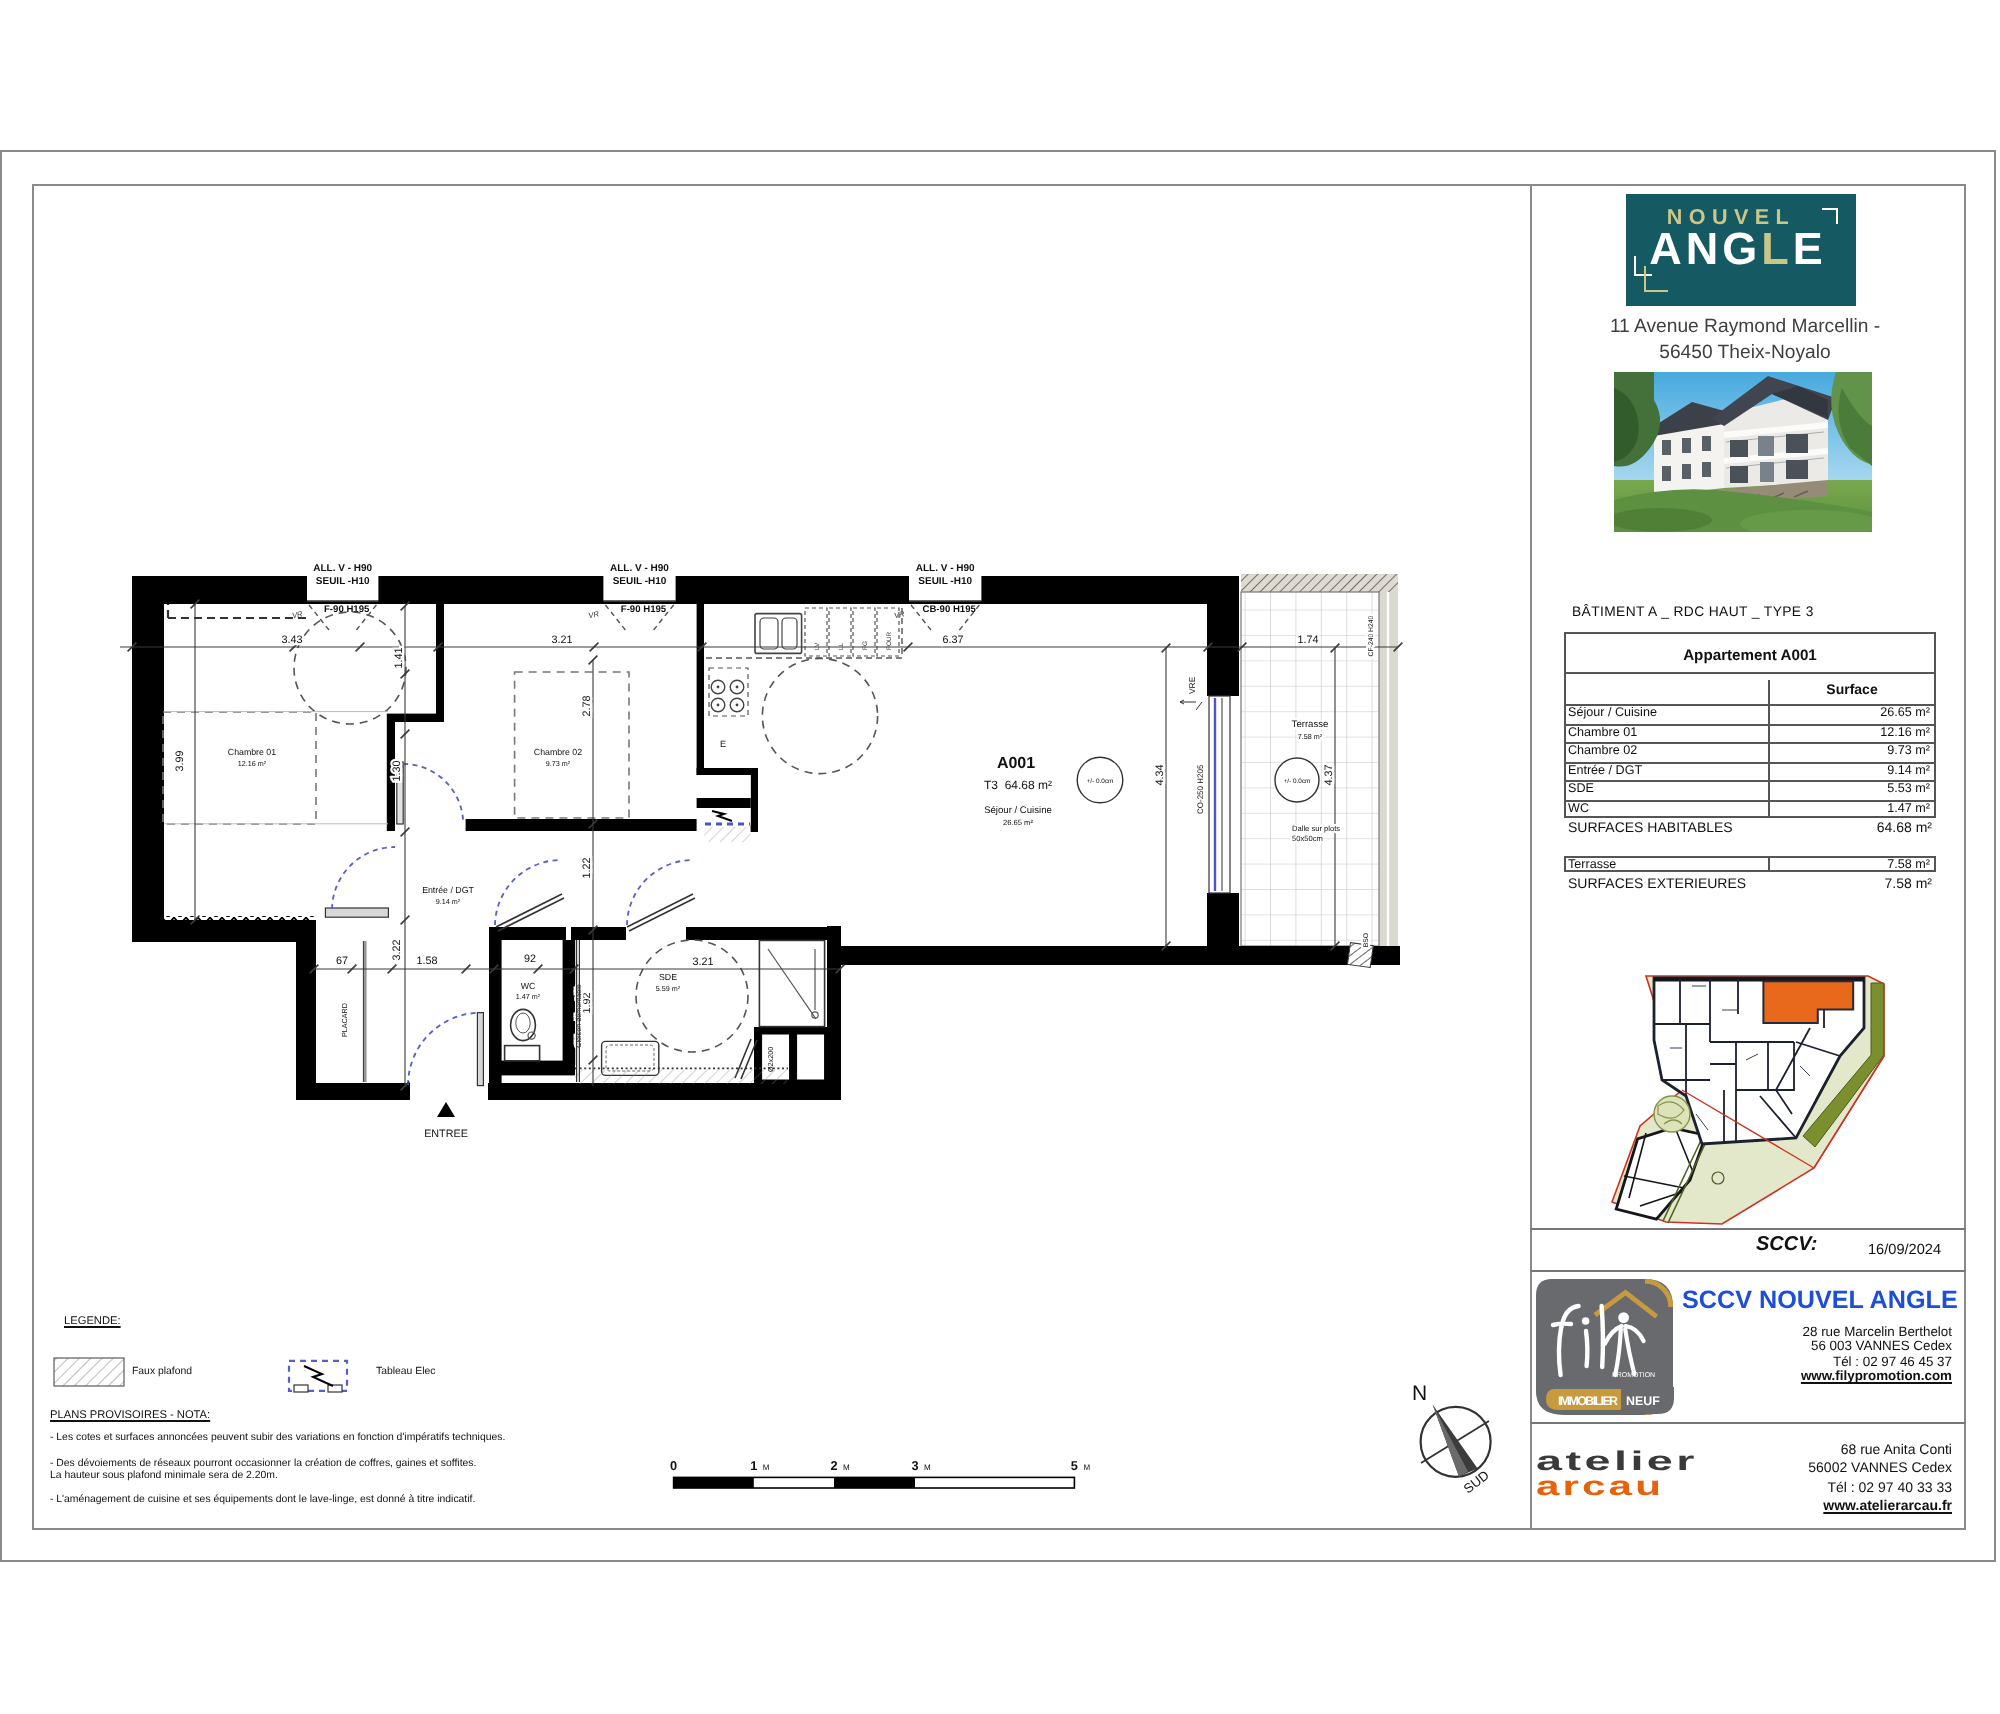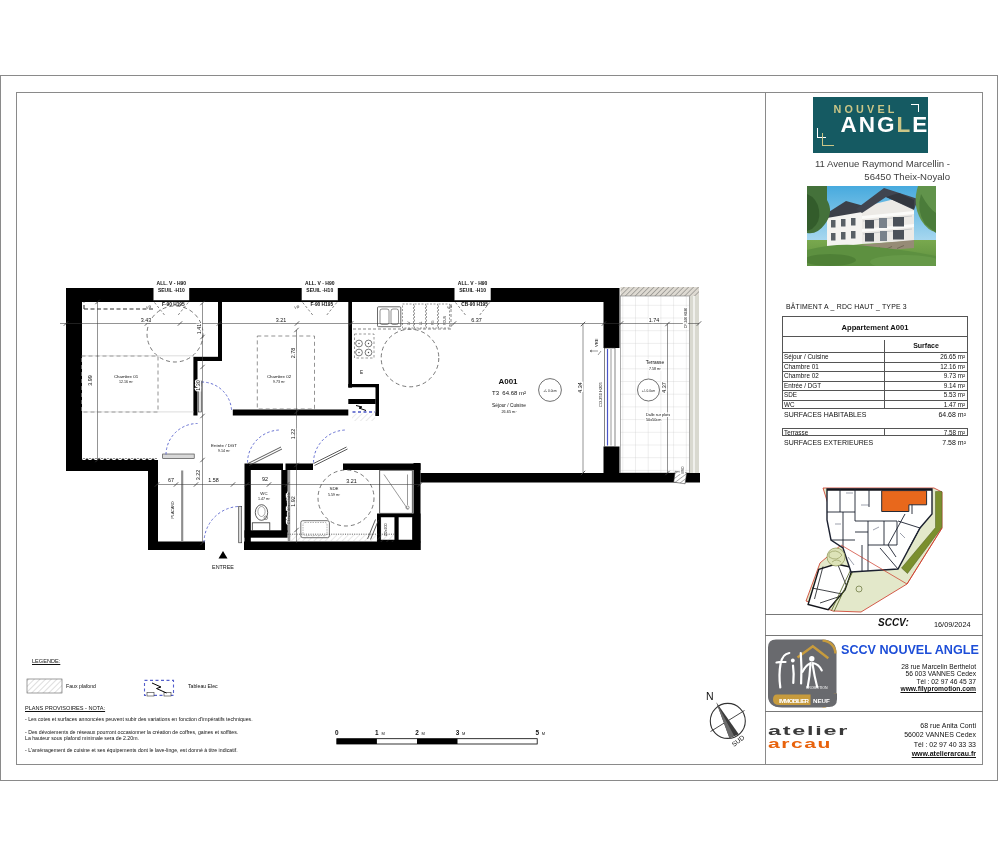--- a/index.html
+++ b/index.html
@@ -6,25 +6,25 @@
 body{font-family:"Liberation Sans",sans-serif;color:#222;}
 .a{position:absolute;}
 </style></head>
 <body>
 <div class="a" style="left:0px;top:75px;width:998px;height:706px;border:1px solid #8a8a8a"></div>
 <div class="a" style="left:16px;top:91.5px;width:967px;height:673.5px;border:1px solid #8a8a8a"></div>
 <div class="a" style="left:764.5px;top:91.5px;width:1px;height:673.5px;background:#8a8a8a"></div>
 
 <div class="a" style="left:812.8px;top:97.4px;width:115.5px;height:55.3px;background:#155a62;"></div>
 <div class="a" style="left:808px;top:102.5px;width:115px;text-align:center;color:#cbc687;font-size:10.8px;font-weight:bold;letter-spacing:3.2px;">NOUVEL</div>
-<div class="a" style="left:813px;top:111.5px;width:112px;text-align:center;color:#fff;font-size:22.5px;font-weight:bold;letter-spacing:2px;margin-left:16px;">ANG<span style="color:#cbc687">L</span>E</div>
+<div class="a" style="left:813px;top:111.5px;width:112px;text-align:center;color:#fff;font-size:22.5px;font-weight:bold;letter-spacing:2px;">ANG<span style="color:#cbc687">L</span>E</div>
 <div class="a" style="left:911px;top:104px;width:8px;height:8px;border-top:1.6px solid #fff;border-right:1.6px solid #fff;"></div>
 <div class="a" style="left:817px;top:128px;width:9px;height:10px;border-left:1.4px solid #fff;border-bottom:1.4px solid #fff;"></div>
 <div class="a" style="left:822px;top:133px;width:12px;height:13px;border-left:1.6px solid #cbc687;border-bottom:1.6px solid #cbc687;"></div>
-<div class="a" style="left:795px;top:157px;width:155px;text-align:right;color:#3f3f3f;font-size:9.6px;line-height:13.2px;">11 Avenue Raymond Marcellin -<br>56450 Theix-Noyalo</div>
+<div class="a" style="left:795px;top:157px;width:155px;text-align:center;color:#3f3f3f;font-size:9.6px;line-height:13.2px;">11 Avenue Raymond Marcellin -<br>56450 Theix-Noyalo</div>
 
 <div class="a" style="left:786px;top:302.5px;font-size:6.9px;letter-spacing:0.2px;color:#111;">BÂTIMENT A _ RDC HAUT _ TYPE 3</div>
 
 <div class="a" style="left:782px;top:315.5px;width:186px;height:93.4px;border:1px solid #555;"></div>
 <div class="a" style="left:782px;top:315.5px;width:186px;height:21px;border-bottom:1px solid #555;font-size:7.6px;font-weight:bold;text-align:center;line-height:24.8px;color:#111;">Appartement A001</div>
 <div class="a" style="left:884px;top:340.3px;width:1px;height:68.6px;background:#555;"></div>
 <div class="a" style="left:884px;top:340.3px;width:84px;height:12px;font-size:7px;font-weight:bold;text-align:center;line-height:12px;color:#111;">Surface</div>
 <div class="a" style="left:782px;top:352.3px;width:186px;height:9.43px;border-top:1px solid #555;"></div>
 <div class="a" style="left:784px;top:353.3px;width:99px;font-size:6.3px;color:#111;">Séjour / Cuisine</div>
 <div class="a" style="left:884px;top:353.3px;width:81px;font-size:6.3px;text-align:right;color:#111;">26.65 m²</div>

